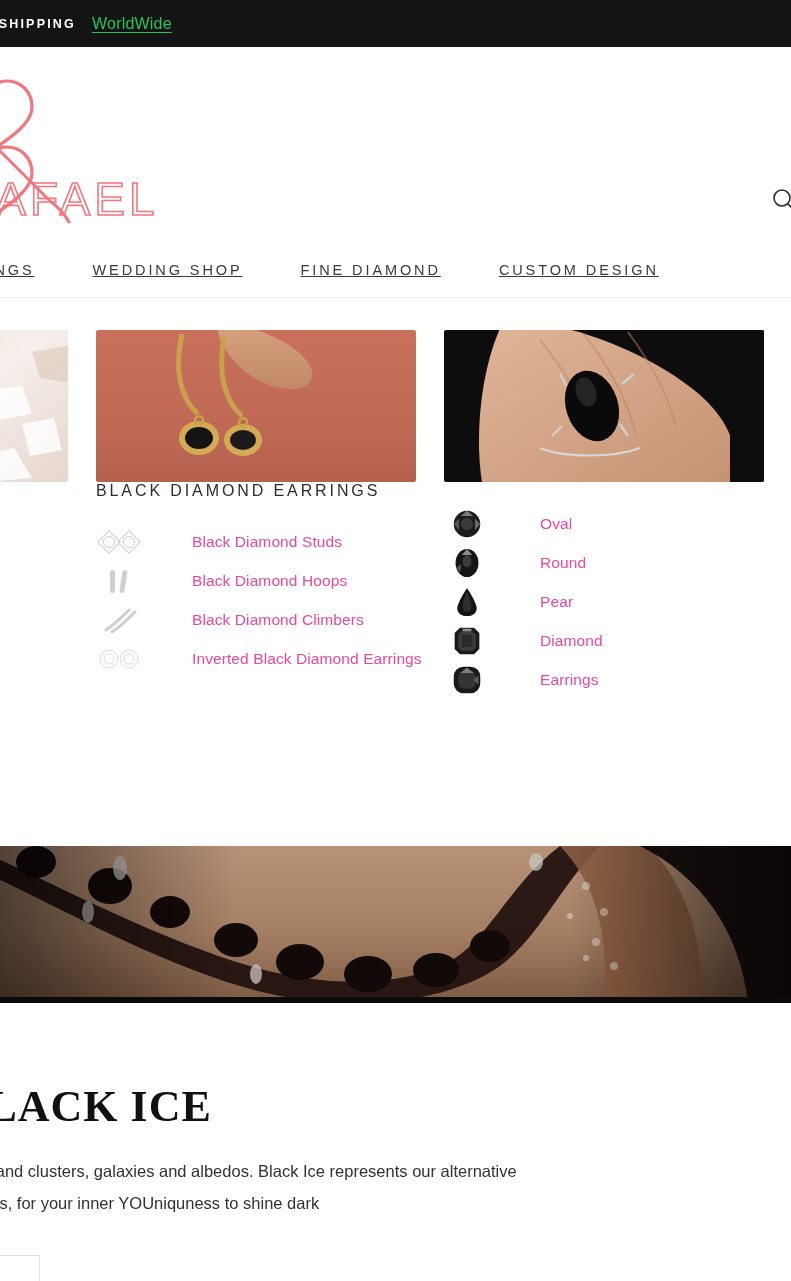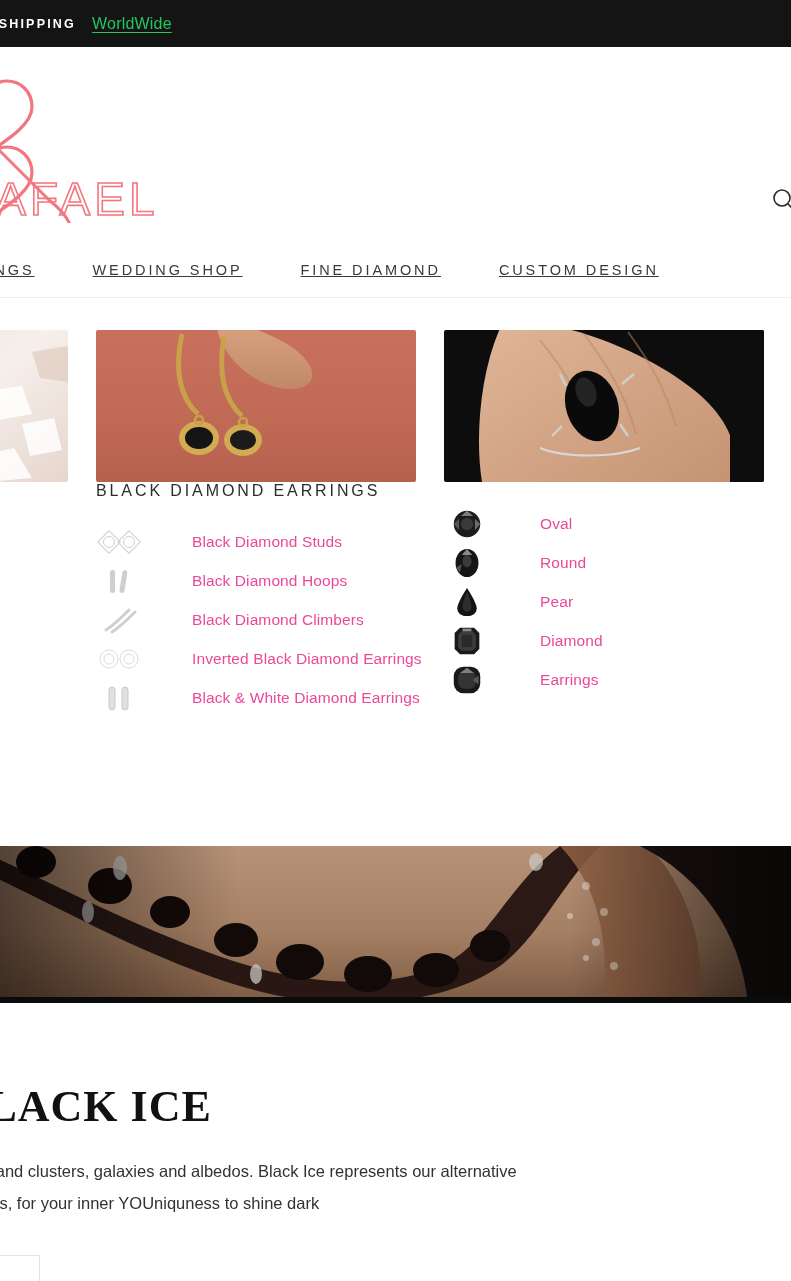--- a/index.html
+++ b/index.html
@@ -335,31 +335,20 @@
             <svg viewBox="0 0 46 30" width="46" height="30">
               <g fill="none" stroke="#dcdcdc" stroke-width="1">
                 <circle cx="13" cy="15" r="9"></circle>
                   <circle cx="13" cy="15" r="5"></circle>
                 <circle cx="33" cy="15" r="9"></circle>
                   <circle cx="33" cy="15" r="5"></circle>
               </g>
             </svg>
           </span>
           <span class="lbl">Inverted Black Diamond Earrings</span>
-        </li>
-        <li>
-          <span class="ico">
-            <svg viewBox="0 0 46 30" width="46" height="30">
-              <g fill="#e0e0e0" stroke="#c9c9c9" stroke-width="1">
-                <rect x="13" y="4" width="6" height="23" rx="3"></rect>
-                <rect x="26" y="4" width="6" height="23" rx="3"></rect>
-              </g>
-            </svg>
-          </span>
-          <span class="lbl">Black &amp; White Diamond Earrings</span>
         </li>
       </ul>
     </div>
 
     <div class="mcol">
       <div class="thumb">
         <svg viewBox="0 0 320 152" width="320" height="152" preserveAspectRatio="none">
           <defs>
             <linearGradient id="hand" x1="0" y1="0" x2="1" y2="1">
               <stop offset="0%" stop-color="#e0b699"></stop>

